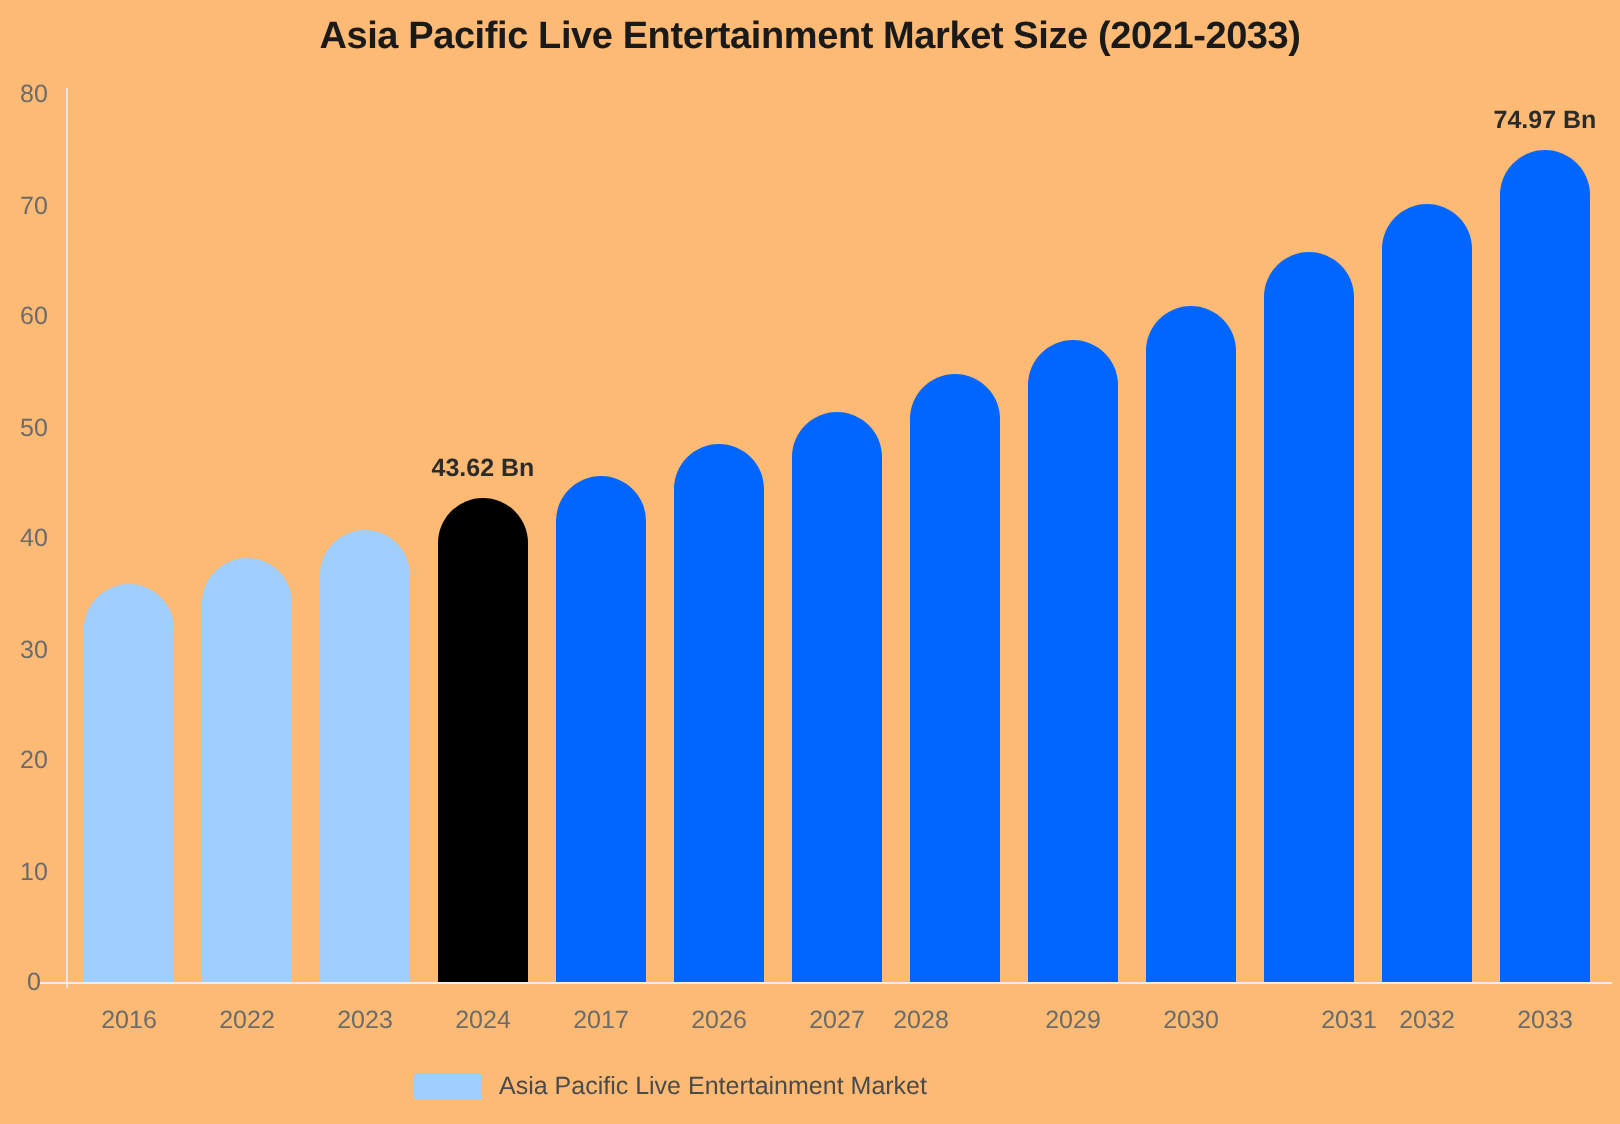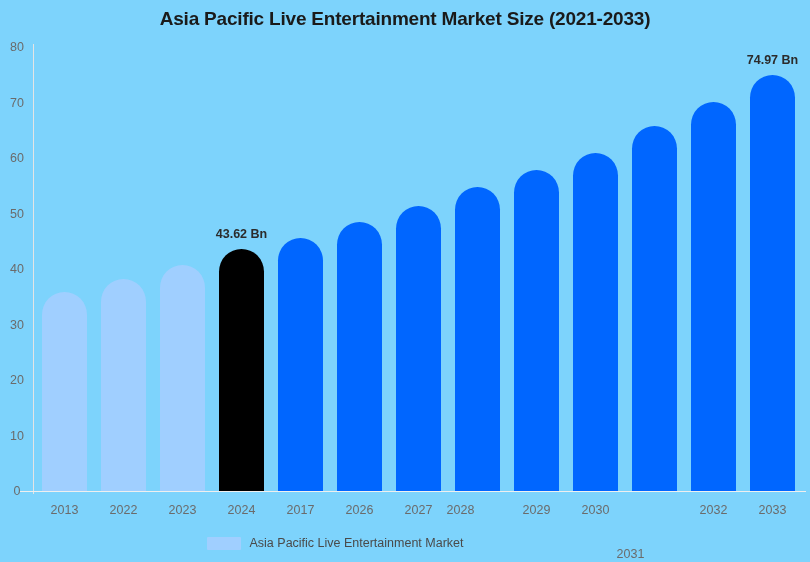--- a/index.html
+++ b/index.html
@@ -5,21 +5,21 @@
   * { box-sizing: border-box; margin: 0; padding: 0; }
   html, body {
     width: 810px; height: 562px;
     background: #ffffff;
     font-family: "Liberation Sans", sans-serif;
     overflow: hidden;
   }
   #chart-root {
     position: relative;
     width: 810px; height: 562px;
-    background: #7dd3fc;
+    background: #fdba74;
   }
 
   
   #chart-title {
     position: absolute;
     left: 0; top: 8px;
     width: 810px;
     text-align: center;
     font-size: 19px;
     font-weight: bold;
@@ -179,31 +179,31 @@
       <div class="bar-slot" style="left: 658px; height: 444px;">
         <div class="bar" style="height: 389.055px; background: rgb(0, 102, 255);"></div>
       </div>
       <div class="bar-slot" style="left: 717px; height: 444px;">
         <div class="bar" style="height: 416.084px; background: rgb(0, 102, 255);"></div>
         <div class="bar-label" style="bottom: 424.084px;">74.97 Bn</div>
       </div>
     </div>
 
   <div id="x-labels">
-      <div class="x-tick" style="left: 2px;">2013</div>
+      <div class="x-tick" style="left: 2px;">2016</div>
       <div class="x-tick" style="left: 61px;">2022</div>
       <div class="x-tick" style="left: 120px;">2023</div>
       <div class="x-tick" style="left: 179px;">2024</div>
       <div class="x-tick" style="left: 238px;">2017</div>
       <div class="x-tick" style="left: 297px; text-align: center;">2026</div>
       <div class="x-tick" style="left: 356px;">2027</div>
       <div class="x-tick" style="left: 398px;">2028</div>
       <div class="x-tick" style="left: 474px;">2029</div>
       <div class="x-tick" style="left: 533px;">2030</div>
-      <div class="x-tick" style="left: 568px; margin-top: 44px;">2031</div>
+      <div class="x-tick" style="left: 612px;">2031</div>
       <div class="x-tick" style="left: 651px;">2032</div>
       <div class="x-tick" style="left: 710px;">2033</div>
     </div>
 
   <div id="legend">
     <span id="legend-swatch" style="background: rgb(160, 207, 255);"></span>
     <span id="legend-label">Asia Pacific Live Entertainment Market</span>
   </div>
 
 </div>

